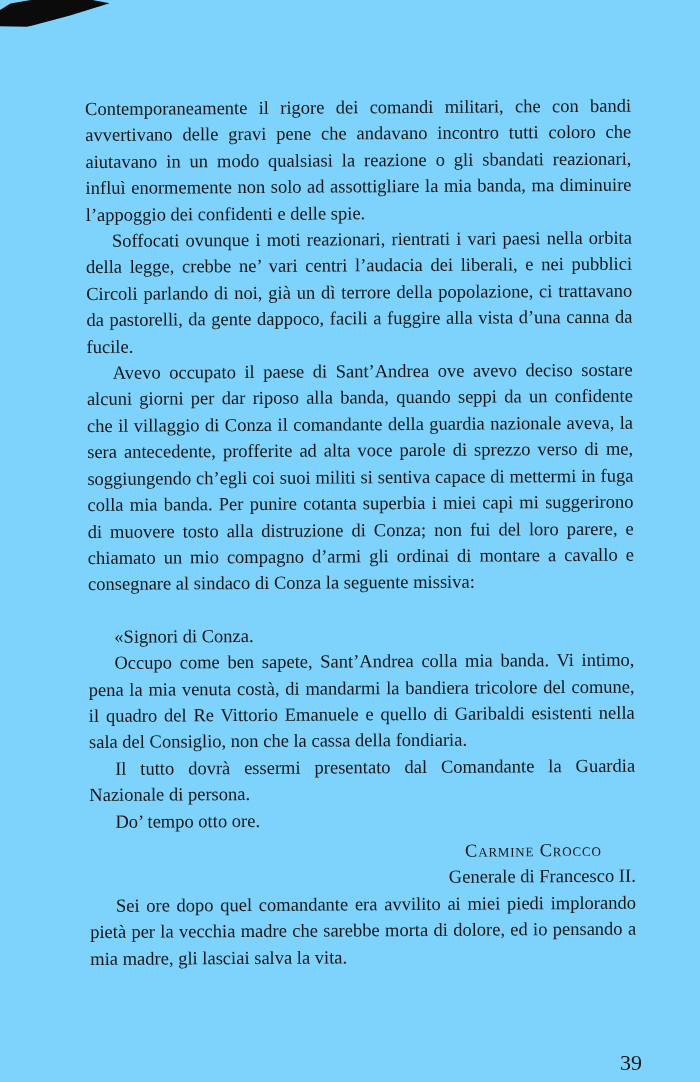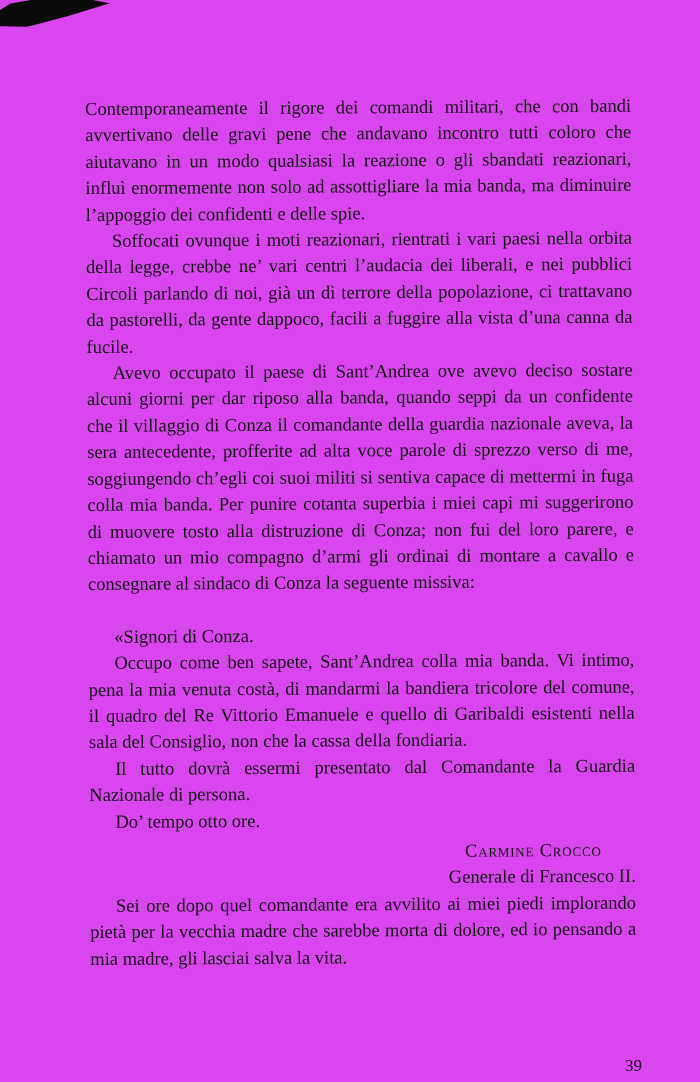--- a/index.html
+++ b/index.html
@@ -5,21 +5,21 @@
 <style>
   html, body {
     margin: 0;
     padding: 0;
     background: #e9e9e6;
   }
   .page {
     position: relative;
     width: 700px;
     height: 1082px;
-    background: #d946ef;
+    background: #7dd3fc;
     font-family: "Liberation Serif", serif;
     color: #151515;
     overflow: hidden;
     box-sizing: border-box;
   }
   .scan-mark {
     position: absolute;
     top: -4px;
     left: -10px;
     width: 120px;
@@ -62,21 +62,21 @@
   .sig-title {
     margin-right: 0;
   }
   .final-para {
     margin-top: 28px;
   }
   .page-number {
     position: absolute;
     right: 58px;
     bottom: 6px;
-    font-size: 17px;
+    font-size: 22px;
     font-family: "Liberation Serif", serif;
     color: #151515;
   }
 </style>
 </head>
 <body>
 
 <div class="page">
 
   <div class="scan-mark"></div>

